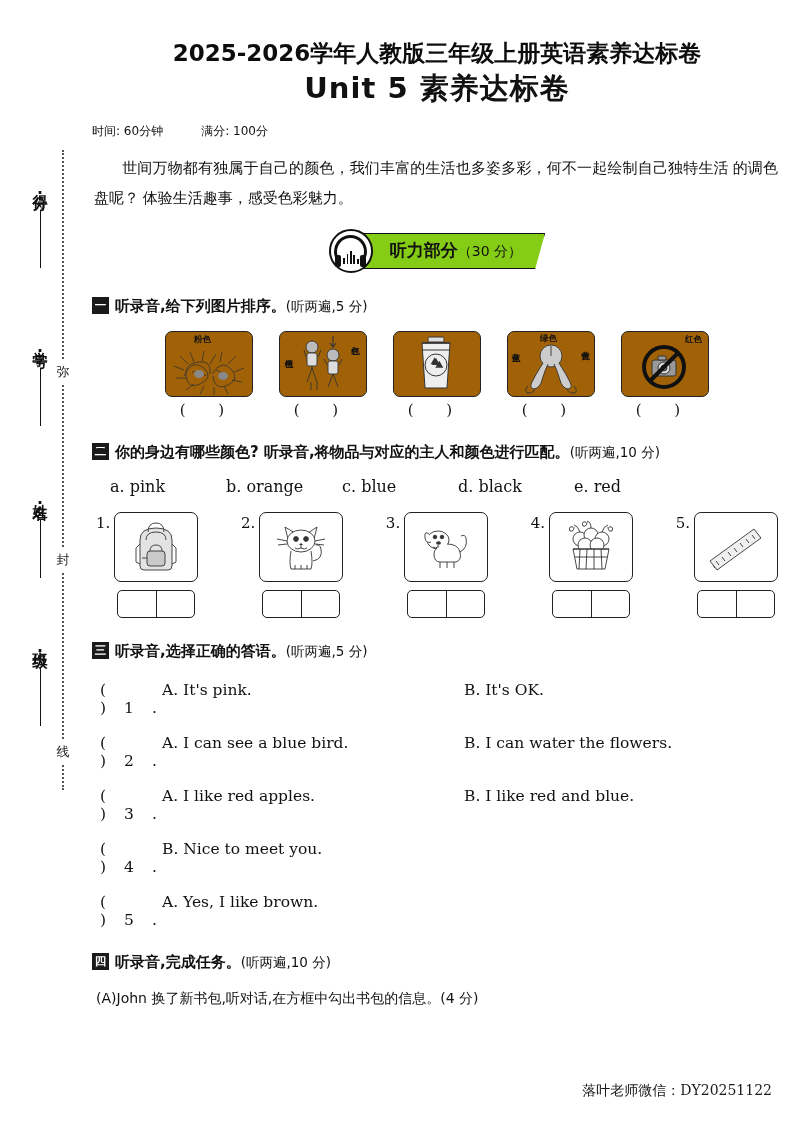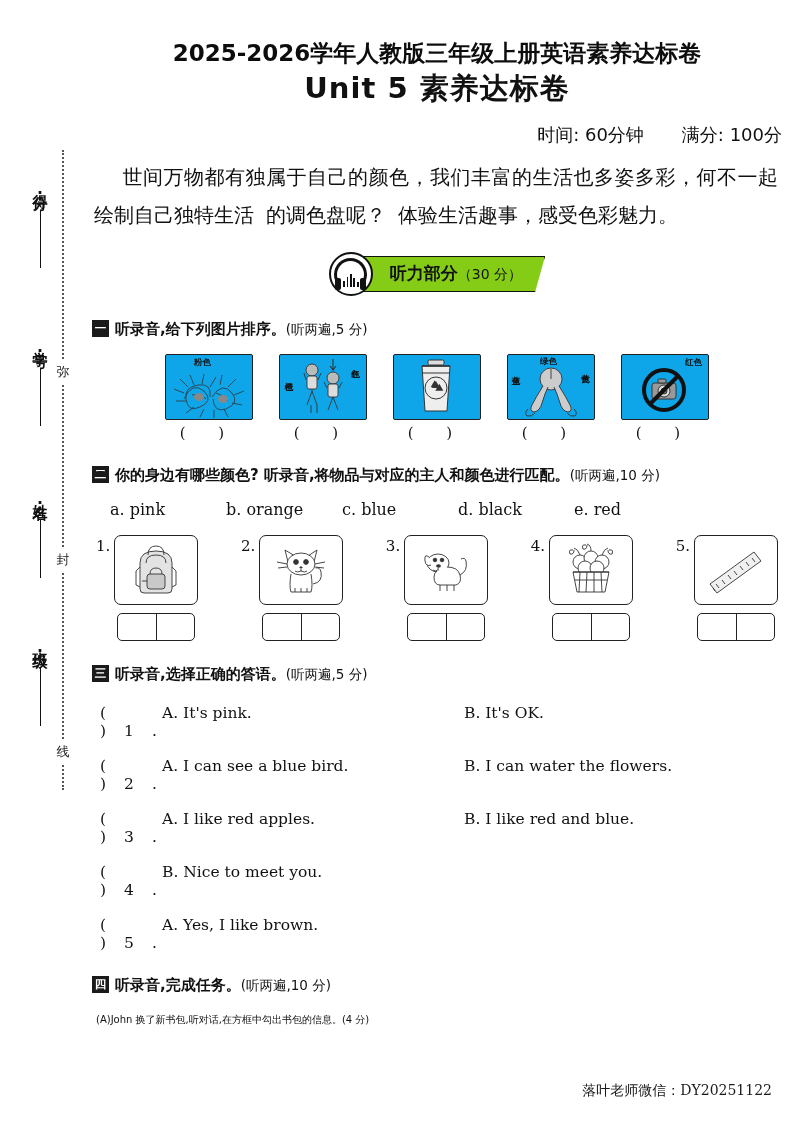--- a/index.html
+++ b/index.html
@@ -88,32 +88,32 @@
     color: #0d0d0d;
   }
   .doc-subtitle {
     text-align: center;
     font-family: "DejaVu Sans", "Liberation Sans", sans-serif;
     font-weight: bold;
     font-size: 29px;
     letter-spacing: 1px;
   }
   .exam-meta {
-    text-align: right;
-    font-family: "DejaVu Sans", "Liberation Sans", sans-serif;
-    font-size: 18px;
+    text-align: left;
+    font-family: "DejaVu Sans", "Liberation Sans", sans-serif;
+    font-size: 12px;
     margin-top: 14px;
   }
   .exam-meta .gap { display: inline-block; width: 38px; }
 
   .intro {
     margin-top: 13px;
-    font-family: Liberation Mono, monospace;
-    font-size: 20px;
-    line-height: 38px;
+    font-family: Liberation Serif, serif;
+    font-size: 15px;
+    line-height: 30px;
     text-align: justify;
     padding: 0 4px 0 2px;
   }
   .intro .indent { display: inline-block; width: 28px; }
 
   
   .banner-wrap {
     display: flex;
     justify-content: center;
     align-items: center;
@@ -204,24 +204,24 @@
   .pic-row-1 {
     display: flex;
     justify-content: center;
     gap: 26px;
     margin-top: 12px;
   }
   .pic-cell { width: 88px; text-align: center; }
   .pic-box {
     width: 86px; height: 64px;
     border: 1.4px solid #222;
-    border-radius: 2px;
+    border-radius: 7px;
     position: relative;
     overflow: hidden;
-    background: #0ea5e9;
+    background: #a16207;
   }
   .paren {
     margin-top: 4px;
     font-size: 15px;
     letter-spacing: 14px;
     font-family: "DejaVu Serif", "Liberation Serif", serif;
   }
   .cn-tag {
     position: absolute;
     font-family: "DejaVu Sans", "Liberation Sans", sans-serif;
@@ -288,21 +288,21 @@
     width: 62px; flex: none;
     letter-spacing: 18px;
   }
   .choice-line .ca { width: 302px; flex: none; }
   .choice-line .cb { flex: 1; }
 
   
   .q4-sub {
     margin-top: 15px;
     font-family: "DejaVu Sans", "Liberation Sans", sans-serif;
-    font-size: 10px;
+    font-size: 14px;
     padding-left: 4px;
   }
 
   .footer-note {
     position: absolute;
     right: 10px;
     bottom: 22px;
     font-size: 14px;
     font-family: "DejaVu Serif", "Liberation Serif", serif;
     color: #1a1a1a;

